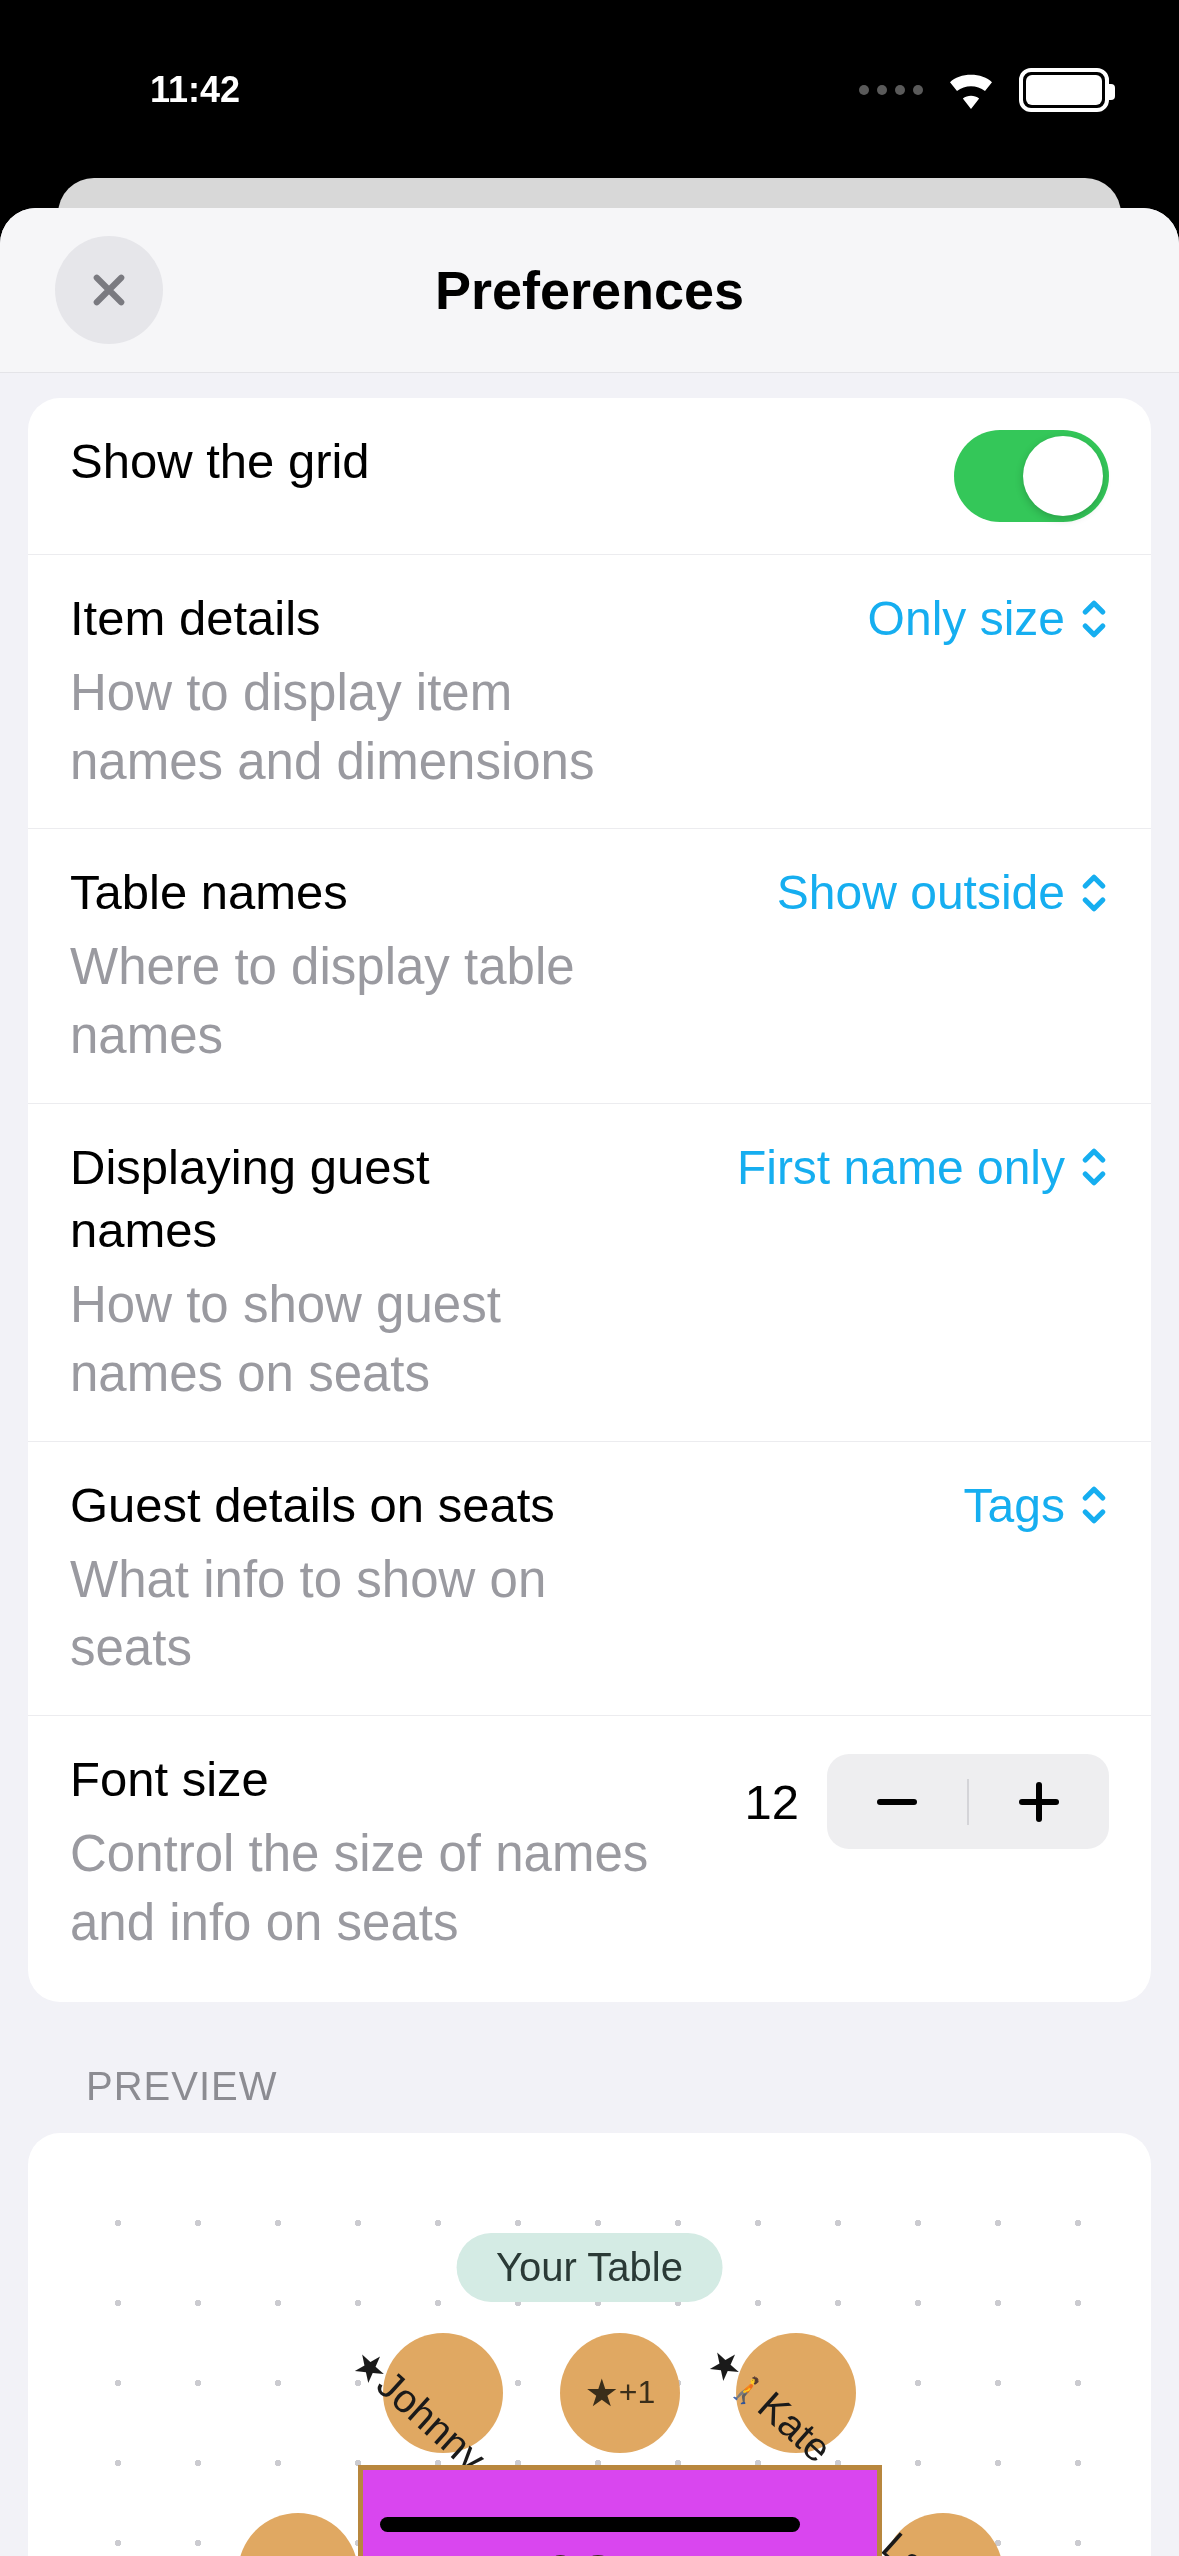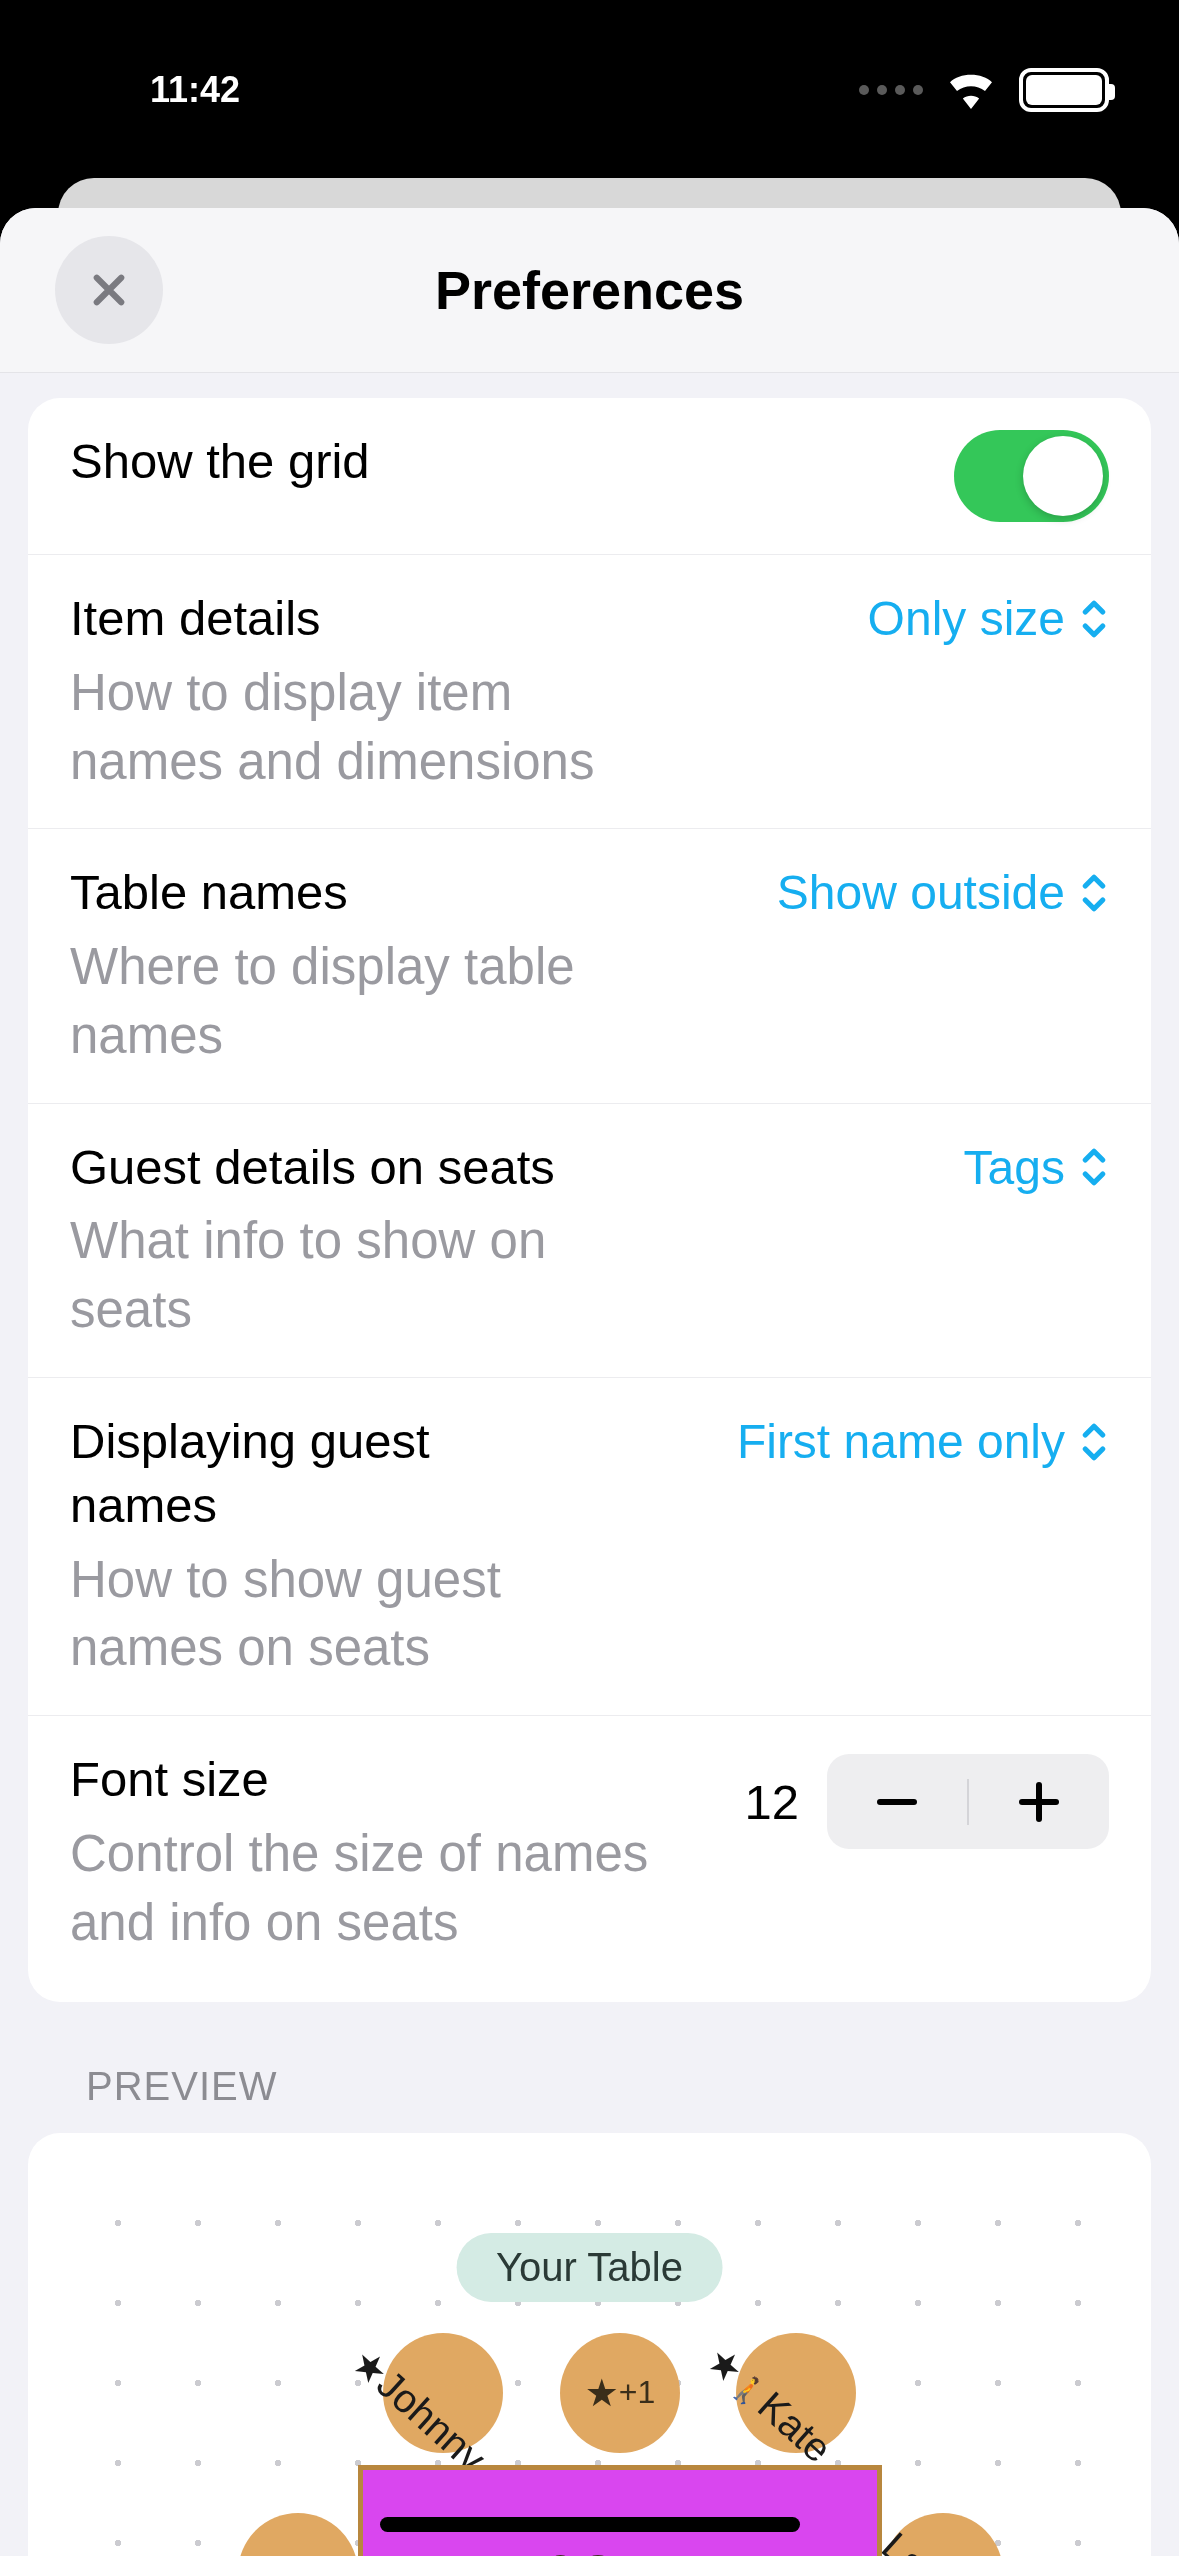--- a/index.html
+++ b/index.html
@@ -120,40 +120,40 @@
           <span class="chevrons">
               <svg viewBox="0 0 16 24" fill="none" stroke="#16aef0" stroke-width="3" stroke-linecap="round" stroke-linejoin="round">
                 <path d="M3 8l5-5 5 5M3 16l5 5 5-5"></path>
               </svg>
             </span>
         </div>
       </div>
 
       <div class="row">
         <div class="row-left">
+          <div class="row-title narrow">Displaying guest names</div>
+          <div class="row-sub">How to show guest names on seats</div>
+        </div>
+        <div class="select">
+          <span>First name only</span>
+          <span class="chevrons">
+              <svg viewBox="0 0 16 24" fill="none" stroke="#16aef0" stroke-width="3" stroke-linecap="round" stroke-linejoin="round">
+                <path d="M3 8l5-5 5 5M3 16l5 5 5-5"></path>
+              </svg>
+            </span>
+        </div>
+      </div>
+
+      <div class="row">
+        <div class="row-left">
           <div class="row-title">Guest details on seats</div>
           <div class="row-sub">What info to show on seats</div>
         </div>
         <div class="select">
           <span>Tags</span>
-          <span class="chevrons">
-              <svg viewBox="0 0 16 24" fill="none" stroke="#16aef0" stroke-width="3" stroke-linecap="round" stroke-linejoin="round">
-                <path d="M3 8l5-5 5 5M3 16l5 5 5-5"></path>
-              </svg>
-            </span>
-        </div>
-      </div>
-
-      <div class="row">
-        <div class="row-left">
-          <div class="row-title narrow">Displaying guest names</div>
-          <div class="row-sub">How to show guest names on seats</div>
-        </div>
-        <div class="select">
-          <span>First name only</span>
           <span class="chevrons">
               <svg viewBox="0 0 16 24" fill="none" stroke="#16aef0" stroke-width="3" stroke-linecap="round" stroke-linejoin="round">
                 <path d="M3 8l5-5 5 5M3 16l5 5 5-5"></path>
               </svg>
             </span>
         </div>
       </div>
 
       <div class="row font-row">
         <div class="row-left">

